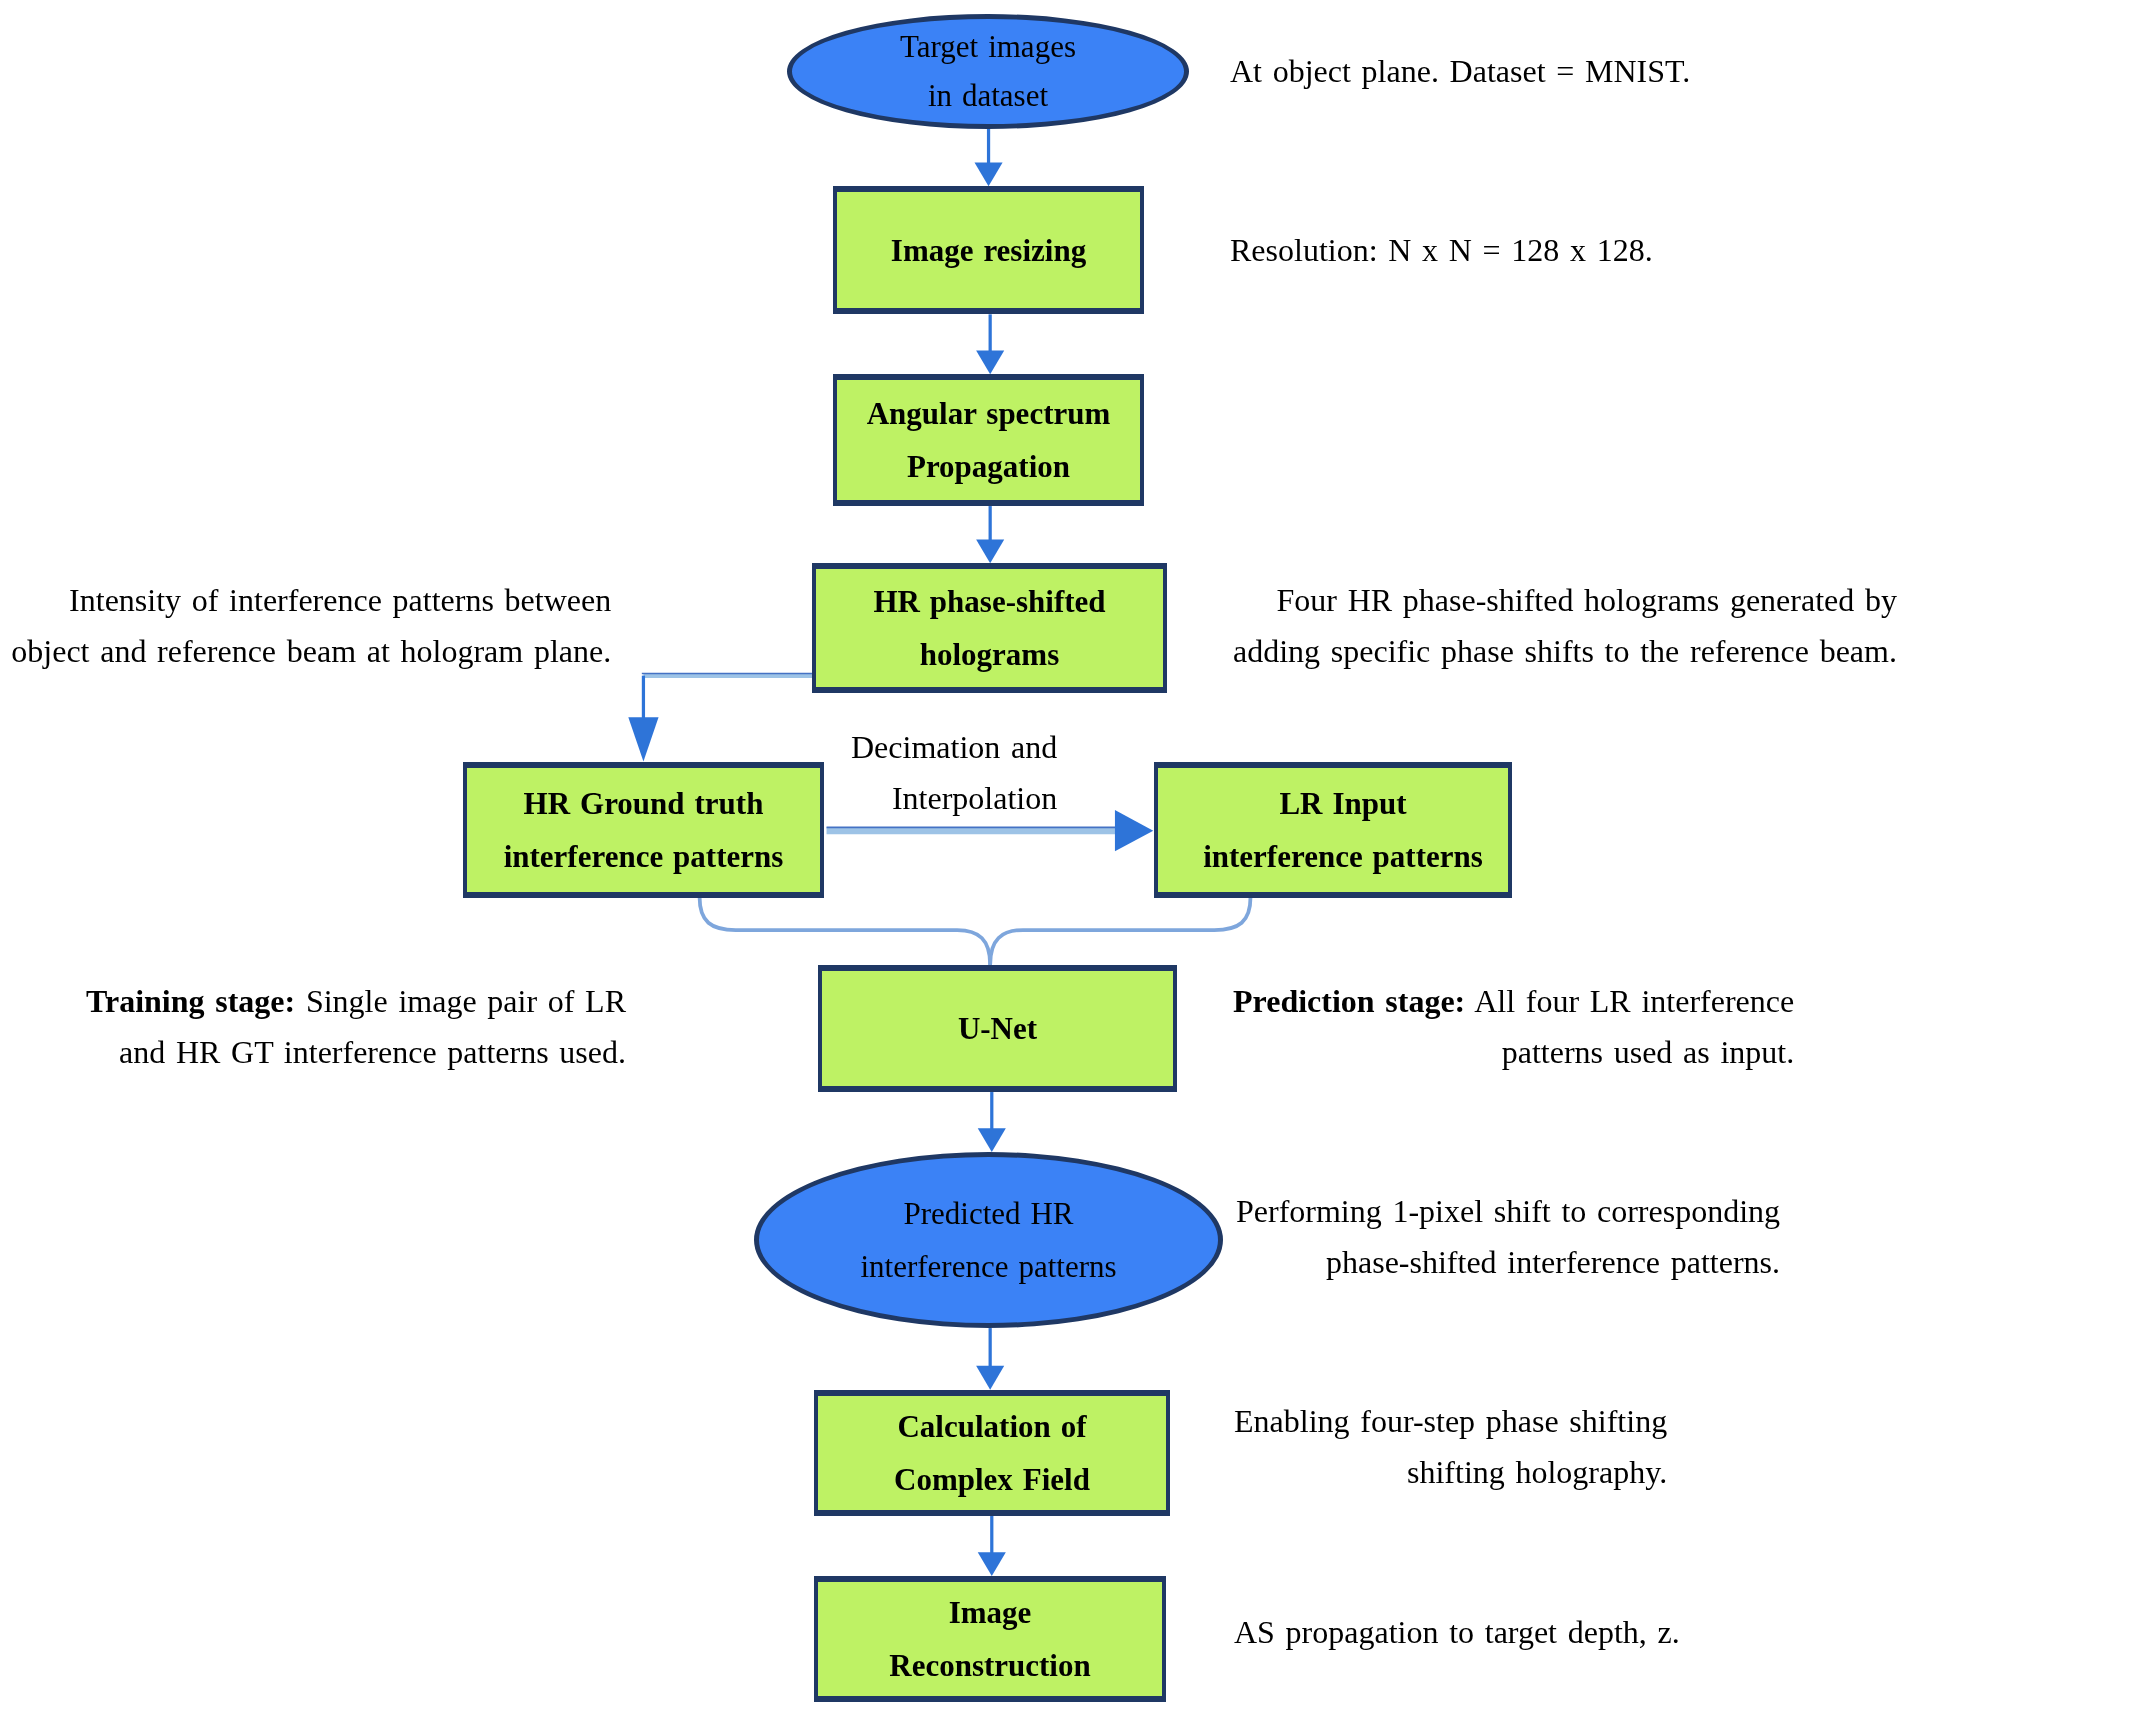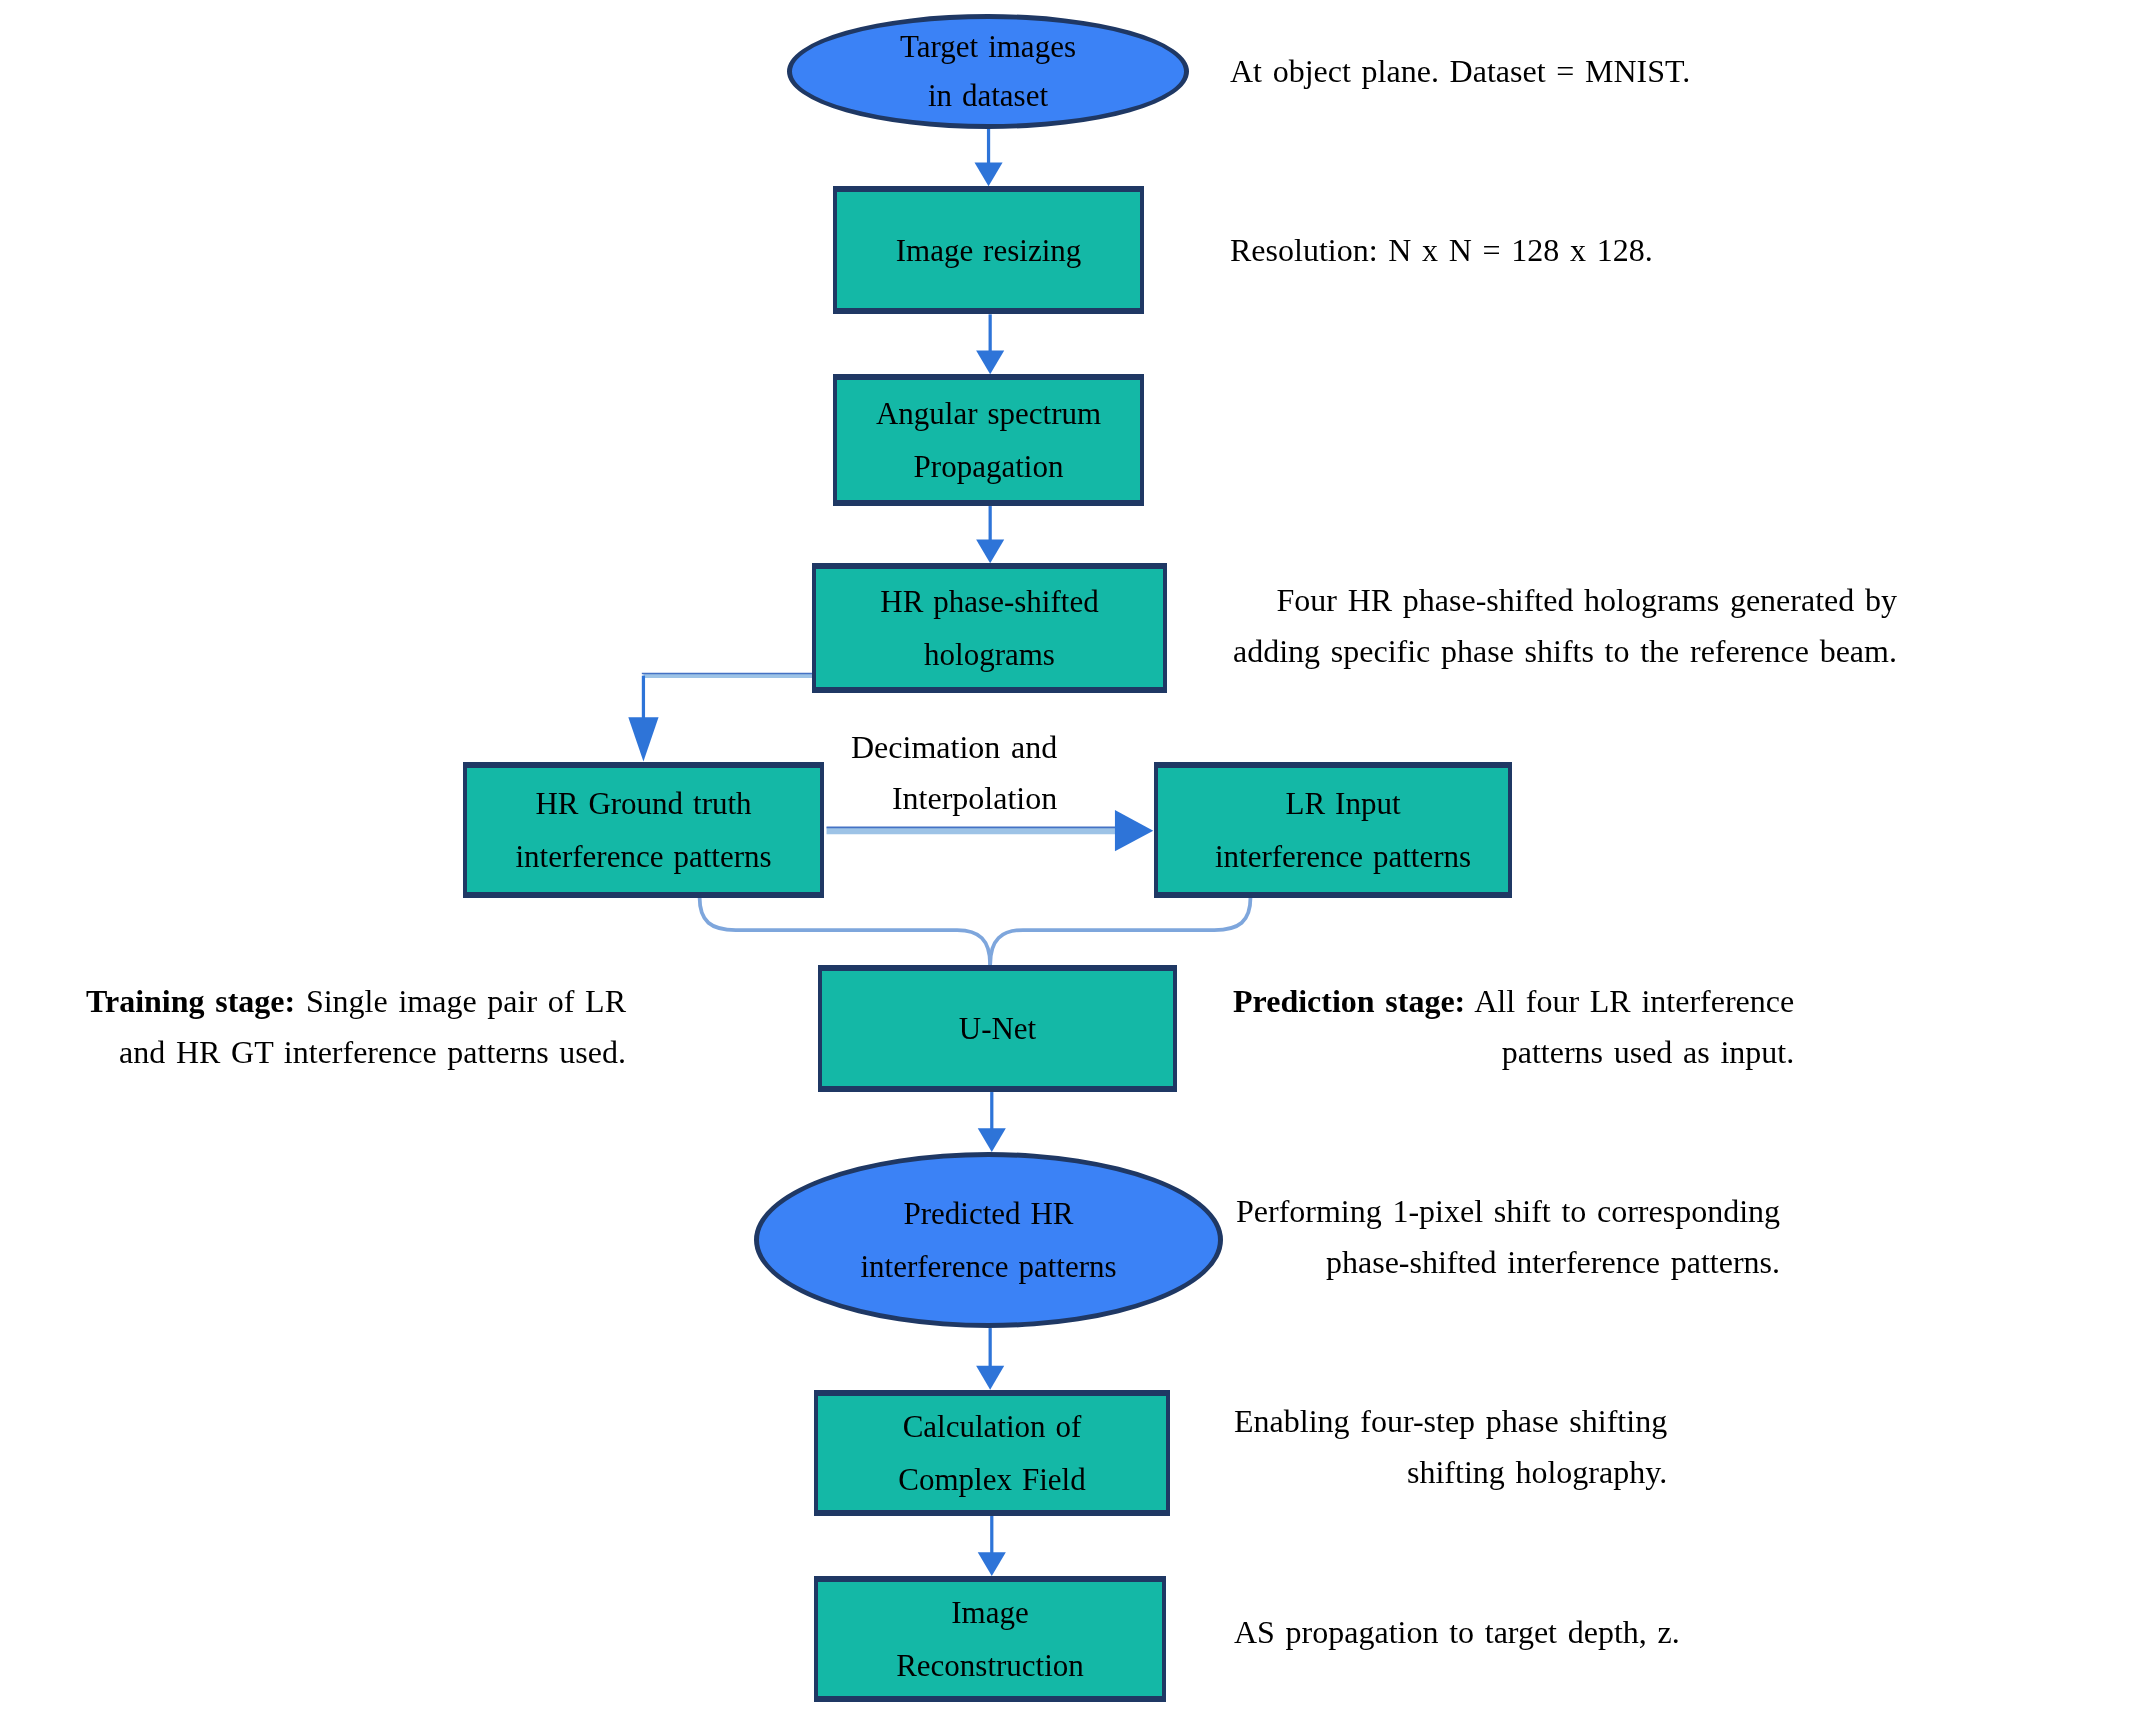--- a/index.html
+++ b/index.html
@@ -11,24 +11,25 @@
     color:#000;
     overflow:hidden;
   }
   #wires{position:absolute;left:0;top:0;width:2151px;height:1718px;}
   .box{
     position:absolute;
     box-sizing:border-box;
     border:4.3px solid #1F3864;
     border-top-width:6px;
     border-bottom-width:6px;
-    background:#14b8a6;
+    background:#bef264;
     display:flex;flex-direction:column;
     align-items:center;justify-content:center;
     text-align:center;
+    font-weight:bold;
   }
   .ellipse{
     position:absolute;
     box-sizing:border-box;
     border:5.4px solid #1F3864;
     border-radius:50%;
     background:#3b82f6;
     display:flex;flex-direction:column;
     align-items:center;justify-content:center;
     text-align:center;
@@ -156,20 +157,24 @@
   <div class="note" style="left:851px;top:722px;">
     <div>Decimation and</div>
     <div>Interpolation</div>
   </div>
 
   <div class="note" style="left:1230px;top:46px;">At object plane. Dataset = MNIST.</div>
 
   <div class="note" style="left:1230px;top:225px;">Resolution: N x N = 128 x 128.</div>
 
 
+  <div class="note" style="left:11.3px;top:575px;">
+    <div>Intensity of interference patterns between</div>
+    <div>object and reference beam at hologram plane.</div>
+  </div>
 
   <div class="note" style="left:1233px;top:575px;">
     <div>Four HR phase-shifted holograms generated by</div>
     <div>adding specific phase shifts to the reference beam.</div>
   </div>
 
   <div class="note" style="left:86px;top:976px;">
     <div><span class="lead">Training stage:</span><span> Single image pair of LR</span></div>
     <div>and HR GT interference patterns used.</div>
   </div>

